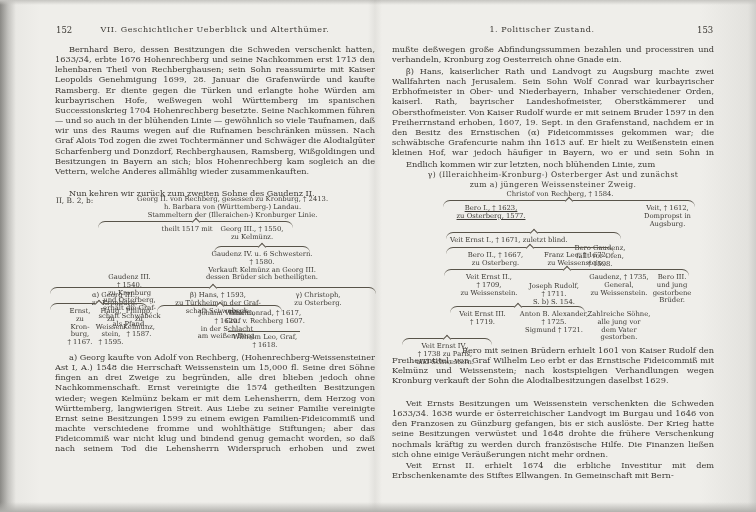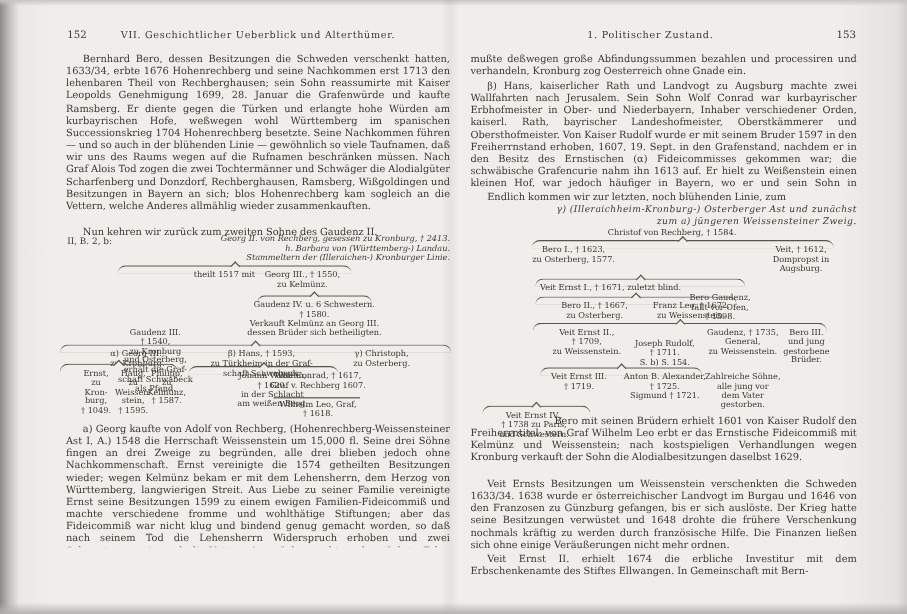--- a/index.html
+++ b/index.html
@@ -12,21 +12,21 @@
   #scan::after{content:"";position:absolute;left:0;right:0;bottom:0;height:10px;
         background:linear-gradient(0deg,#b2b1ad,rgba(255,255,255,0));pointer-events:none;}
   .gutter{position:absolute;top:0;bottom:0;left:368px;width:14px;
         background:linear-gradient(90deg,rgba(0,0,0,0),rgba(120,118,112,0.10) 7px,rgba(0,0,0,0));}
   .abs{position:absolute;}
   .hdr{font-size:8px;letter-spacing:0.6px;white-space:nowrap;}
   .pgnum{font-size:8.5px;}
   .para{font-size:8.2px;line-height:10.15px;text-align:justify;overflow:hidden;
         word-spacing:-0.2px;}
   .ind{text-indent:14px;}
-  .center{text-align:right;font-style:italic;}
+  .center{text-align:center;}
   .small{font-size:6.8px;line-height:8px;}
   .node{font-size:6.8px;line-height:7.8px;white-space:pre-line;text-align:center;}
   .node.left{text-align:left;}
   .brace{position:absolute;height:6px;border-top:1px solid #585349;
          border-radius:8px 8px 0 0;}
   .brace::before{content:"";position:absolute;left:50%;top:-3.5px;width:5px;height:5px;
          margin-left:-3px;background:#efeeea;border-top:1px solid #585349;
          border-left:1px solid #585349;transform:rotate(45deg);}
   .rule{position:absolute;border-top:1px solid #585349;height:1px;}
   .prewrap{white-space:pre-line;}
@@ -75,21 +75,21 @@
 zu Türkheim in der Graf-
 schaft Schwabeck.</div>
       <div class="abs node" style="left:283px;top:292px;width:70px;">γ) Christoph,
 zu Osterberg.</div>
 
       <div class="brace" style="left:50px;top:303px;width:98px;"></div>
       <div class="abs node" style="left:62px;top:308px;width:36px;">Ernst,
 zu
 Kron-
 burg,
-† 1049.</div>
+† 1167.</div>
       <div class="abs node" style="left:94px;top:308px;width:34px;">Haug,
 zu
 Weissen-
 stein,
 † 1595.</div>
       <div class="abs node" style="left:118px;top:308px;width:42px;">Philipp,
 zu
 Kelmünz,
 † 1587.</div>
 
@@ -115,21 +115,21 @@
     <div class="abs para" style="left:392px;top:44px;width:322px;height:22px;">mußte deßwegen große Abfindungssummen bezahlen und processiren und verhandeln, Kronburg zog Oesterreich ohne Gnade ein.</div>
     <div class="abs para ind" style="left:392px;top:66px;width:322px;height:92px;">β) Hans, kaiserlicher Rath und Landvogt zu Augsburg machte zwei Wallfahrten nach Jerusalem. Sein Sohn Wolf Conrad war kurbayrischer Erbhofmeister in Ober- und Niederbayern, Inhaber verschiedener Orden, kaiserl. Rath, bayrischer Landeshofmeister, Oberstkämmerer und Obersthofmeister. Von Kaiser Rudolf wurde er mit seinem Bruder 1597 in den Freiherrnstand erhoben, 1607, 19. Sept. in den Grafenstand, nachdem er in den Besitz des Ernstischen (α) Fideicommisses gekommen war; die schwäbische Grafencurie nahm ihn 1613 auf. Er hielt zu Weißenstein einen kleinen Hof, war jedoch häufiger in Bayern, wo er und sein Sohn in Jetzendorf begraben liegen.</div>
     <div class="abs para ind" style="left:392px;top:159px;width:322px;height:11px;">Endlich kommen wir zur letzten, noch blühenden Linie, zum</div>
     <div class="abs center prewrap" style="left:392px;top:170px;width:322px;font-size:7.6px;line-height:9.6px;letter-spacing:0.4px;">γ) (Illeraichheim-Kronburg-) Osterberger Ast und zunächst
 zum a) jüngeren Weissensteiner Zweig.</div>
 
     <div>
       <div class="abs node" style="left:440px;top:191px;width:240px;">Christof von Rechberg, † 1584.</div>
 
       <div class="brace" style="left:443px;top:200px;width:252px;"></div>
-      <div class="abs node" style="left:424px;top:205px;width:108px;">Bero I., † 1623,
+      <div class="abs node" style="left:437px;top:205px;width:108px;text-decoration:underline;">Bero I., † 1623,
 zu Osterberg, 1577.</div>
       <div class="abs node" style="left:556px;top:205px;width:88px;margin-top:40px;">Bero Gaudenz,
 fällt vor Ofen,
 † 1598.</div>
       <div class="abs node" style="left:630px;top:205px;width:75px;">Veit, † 1612,
 Dompropst in
 Augsburg.</div>
 
       <div class="brace" style="left:446px;top:232px;width:175px;"></div>
       <div class="abs node left" style="left:450px;top:237px;width:180px;">Veit Ernst I., † 1671, zuletzt blind.</div>

